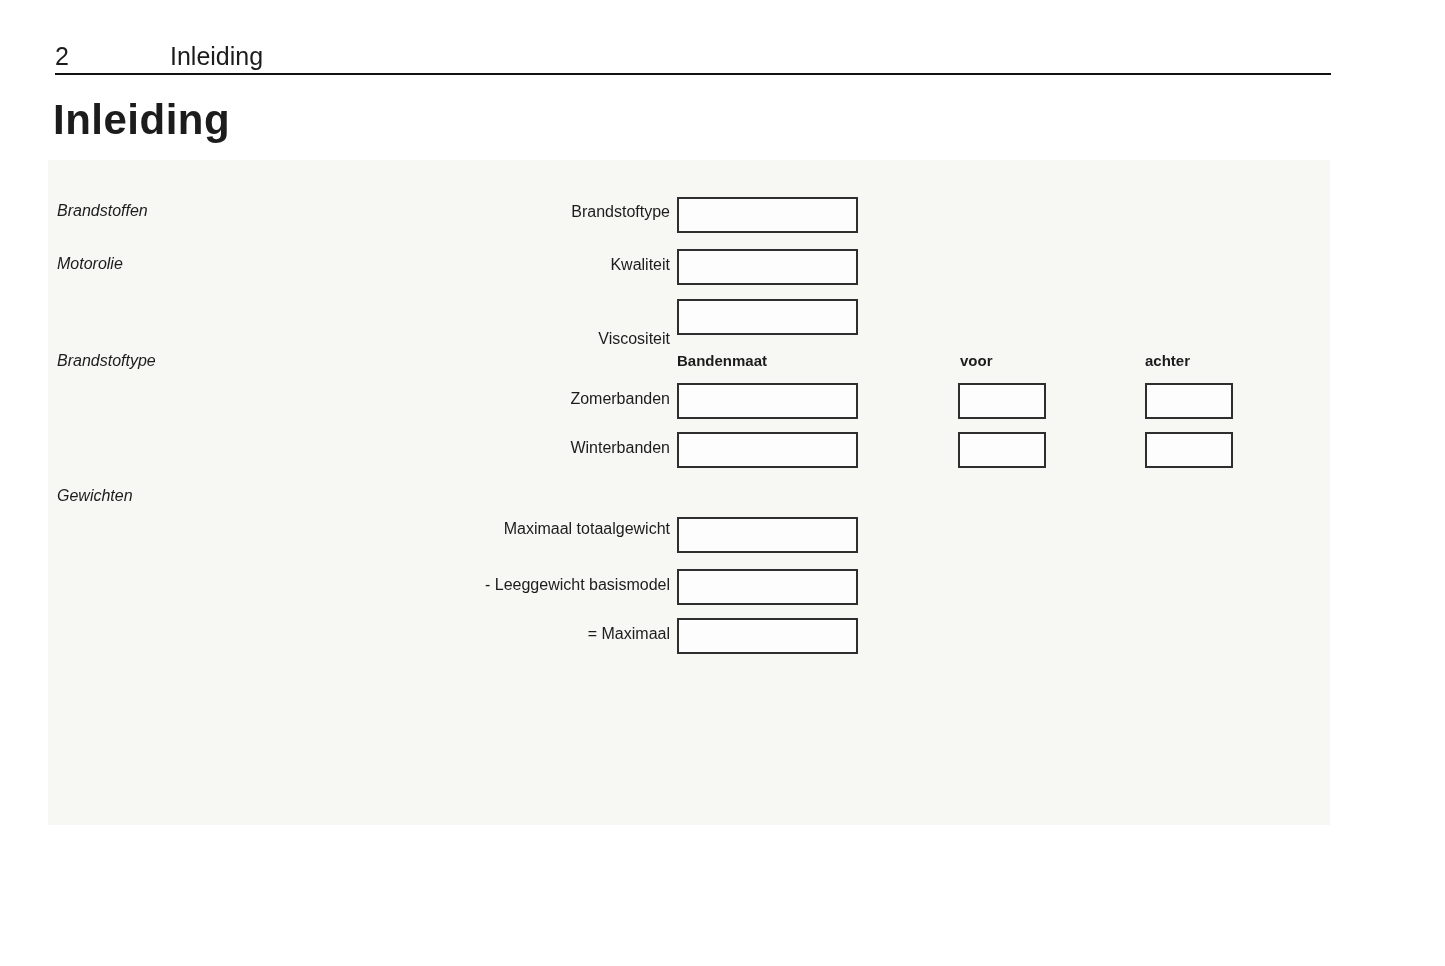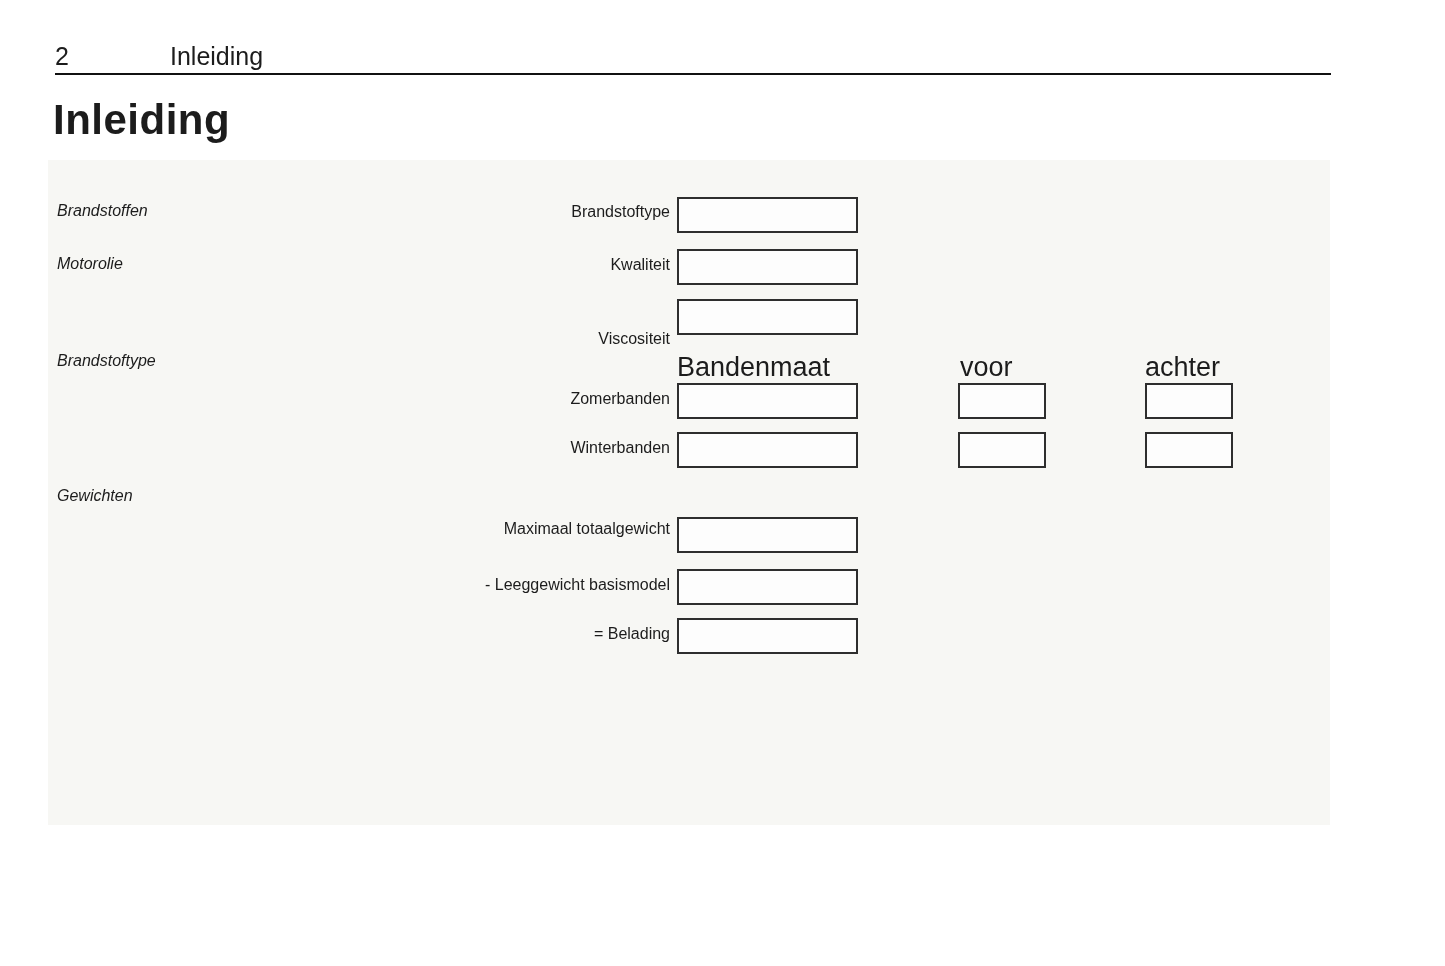--- a/index.html
+++ b/index.html
@@ -51,21 +51,22 @@
   }
 
   .field-label {
     font-size: 16px;
     left: 300px;
     width: 370px;
     text-align: right;
   }
 
   .col-header {
-    font-size: 27px;
+    font-size: 15px;
+    font-weight: bold;
   }
 
   .field-box {
     background: #fdfdfd;
     border: 2px solid #2e2e2e;
     height: 36px;
     font-size: 19px;
     line-height: 32px;
     padding: 0 6px;
     overflow: hidden;
@@ -116,16 +117,16 @@
   <div class="abs field-box small col-achter-x" style="top:432px;"></div>
 
   <div class="abs section-label" style="top:487px;">Gewichten</div>
 
   <div class="abs field-label" style="top:520px;">Maximaal totaalgewicht</div>
   <div class="abs field-box main" style="top:517px;"></div>
 
   <div class="abs field-label" style="top:576px;">- Leeggewicht basismodel</div>
   <div class="abs field-box main" style="top:569px;"></div>
 
-  <div class="abs field-label" style="top:625px;">= Belading</div>
+  <div class="abs field-label" style="top:625px;">= Maximaal</div>
   <div class="abs field-box main" style="top:618px;"></div>
 
 </div>
 
 </body></html>

